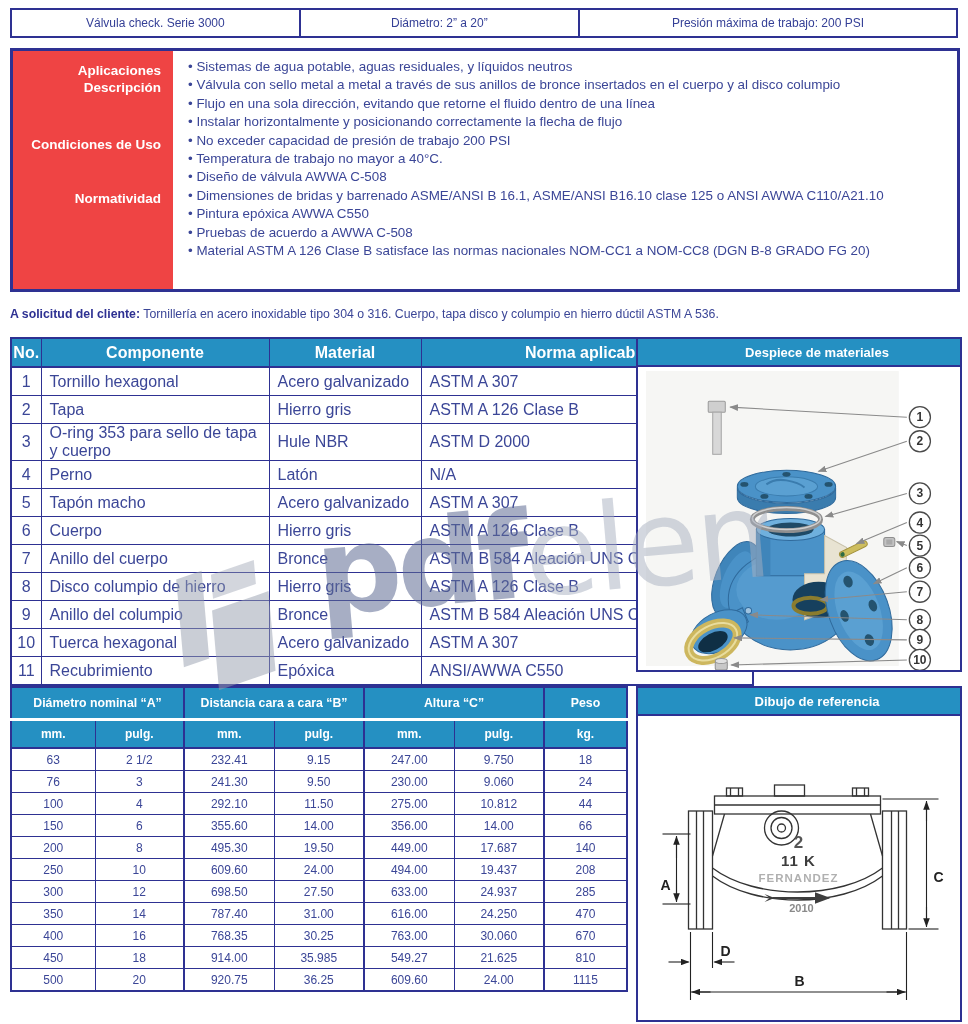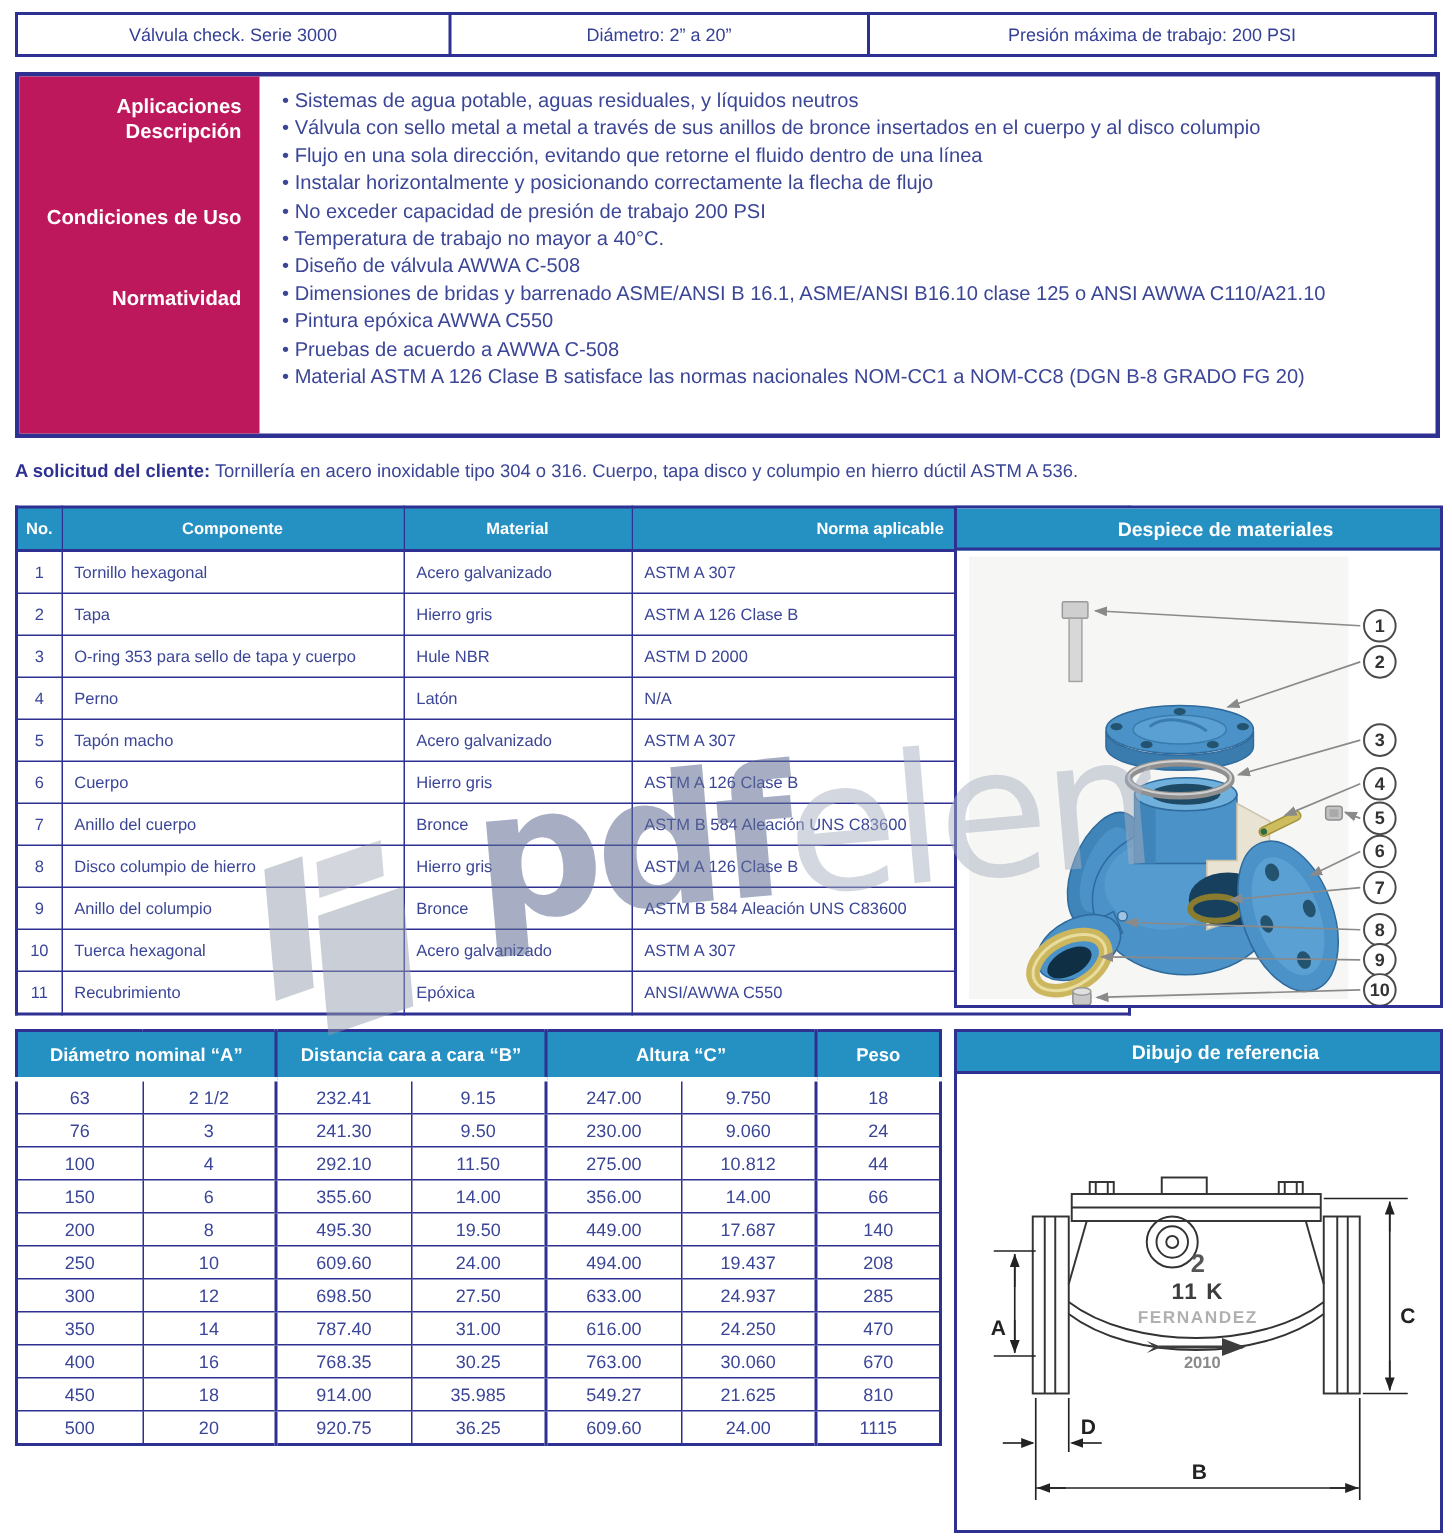--- a/index.html
+++ b/index.html
@@ -10,35 +10,35 @@
   .top-table{position:absolute;left:10px;top:8px;width:944px;height:26px;
              border:2px solid #2e3192;display:flex;}
   .top-cell{display:flex;align-items:center;justify-content:center;
             font-size:12px;color:#343f96;height:100%;}
   .top-cell+.top-cell{border-left:2px solid #2e3192;}
   .tc1{width:30.5%;} .tc2{width:29.5%;} .tc3{width:40%;}
 
   
   .info-box{position:absolute;left:10px;top:48px;width:944px;height:238px;
             border:3px solid #2e3192;background:#fff;}
-  .info-sidebar{position:absolute;left:0;top:0;bottom:0;width:160px;background:#be185d;}
+  .info-sidebar{position:absolute;left:0;top:0;bottom:0;width:160px;background:#ef4444;}
   .side-label{position:absolute;left:0;right:0;text-align:right;padding-right:12px;
               color:#ffffff;font-weight:bold;font-size:13.5px;}
   .sl-0{top:12px;} .sl-1{top:29px;} .sl-2{top:86px;} .sl-3{top:140px;}
   .info-content{position:absolute;left:175px;top:7px;right:6px;}
   .bullet{font-size:13.4px;color:#3b4697;line-height:18.4px;white-space:nowrap;}
   .bullet::before{content:"• ";color:#3b4697;}
 
   
   .client-note{position:absolute;left:10px;top:307px;width:944px;font-size:12.3px;color:#3b4697;}
   .client-note .b{font-weight:bold;color:#2e3192;}
 
   
   .comp-table{position:absolute;left:10px;top:337px;width:744px;border-collapse:collapse;
-              table-layout:fixed;font-size:11px;color:#3b4697;border:2.5px solid #2e3192;}
+              table-layout:fixed;font-size:16px;color:#3b4697;border:2.5px solid #2e3192;}
   .comp-table th{background:#2590c2;color:#fff;font-weight:bold;height:25px;
                  border:1px solid #2e3192;border-bottom:2px solid #2e3192;}
   .comp-table td{border:1px solid #2e3192;height:27px;padding:0 4px 0 8px;overflow:hidden;}
   .comp-table td.num{text-align:center;padding:0;}
 
   
   .panel{position:absolute;left:636px;width:322px;border:2.5px solid #2e3192;background:#fff;}
   .panel-despiece{top:337px;height:331px;}
   .panel-dibujo{top:686px;height:332px;}
   .panel-header{height:26px;background:#2590c2;border-bottom:2px solid #2e3192;
@@ -322,20 +322,29 @@
         <col style="width:90px">
         <col style="width:90px">
         <col>
       </colgroup>
     <thead>
       <tr class="groups">
         <th colspan="2">Diámetro nominal “A”</th>
         <th colspan="2">Distancia cara a cara “B”</th>
         <th colspan="2">Altura  “C”</th>
         <th>Peso</th>
+      </tr>
+      <tr class="units">
+        <th>mm.</th>
+        <th>pulg.</th>
+        <th>mm.</th>
+        <th>pulg.</th>
+        <th>mm.</th>
+        <th>pulg.</th>
+        <th>kg.</th>
       </tr>
     </thead>
     <tbody>
       <tr>
           <td>63</td>
           <td>2 1/2</td>
           <td>232.41</td>
           <td>9.15</td>
           <td>247.00</td>
           <td>9.750</td>

